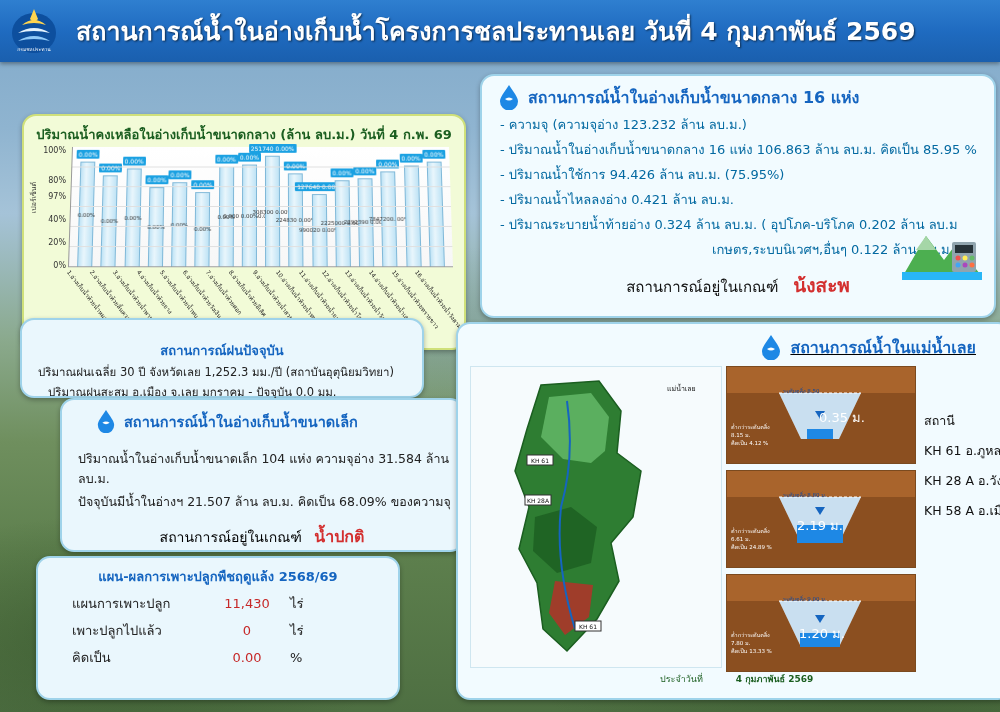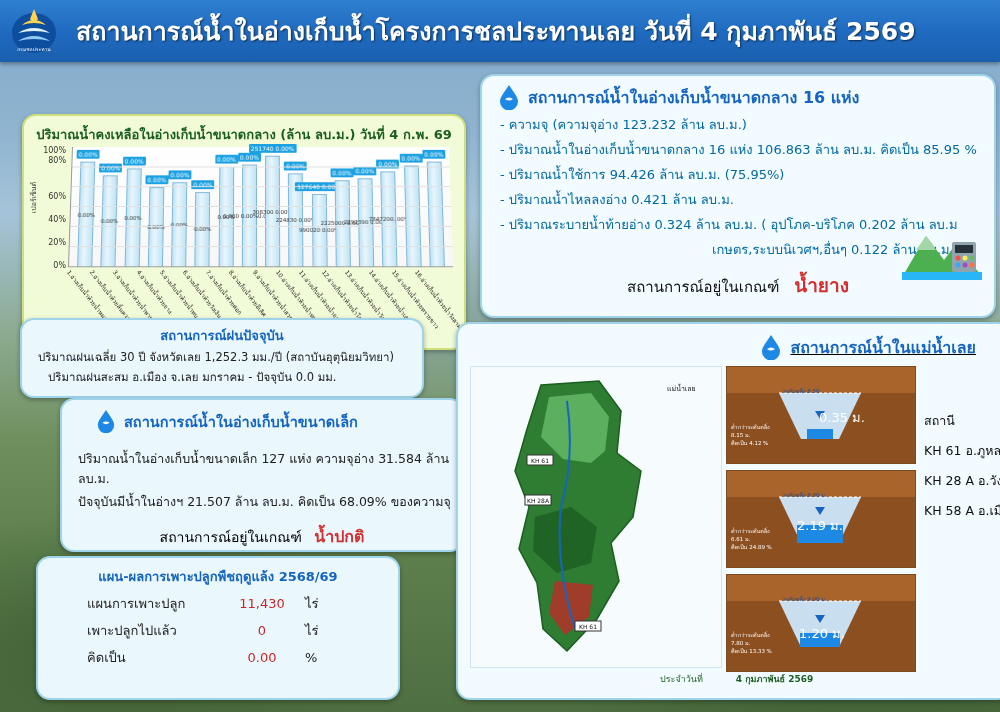--- a/index.html
+++ b/index.html
@@ -62,33 +62,33 @@
   
   #medium-card{left:480px;top:74px;width:512px;height:240px;}
   #medium-card .hd{display:flex;align-items:center;gap:8px;padding:8px 0 2px 16px;}
   #medium-card .hd .t{font-size:16px;}
   .line{font-size:13px;color:#0369a1;padding:2px 0 2px 18px;}
   .status-line{text-align:center;font-size:15px;margin-top:8px;color:#111;}
   .mountain{position:absolute;right:10px;bottom:34px;width:84px;height:62px;}
 
   
   #rain-card{left:20px;top:318px;width:400px;height:76px;}
-  #rain-card .rt{text-align:center;font-size:13px;color:#1565c0;font-weight:bold;padding-top:5px;}
+  #rain-card .rt{text-align:center;font-size:13px;color:#1565c0;font-weight:bold;padding-top:20px;}
   #rain-card .rl{font-size:11.5px;color:#222;padding:2px 0 0 16px;}
 
   
   #small-card{left:20px;top:398px;width:400px;height:150px;margin-left:40px;}
   #small-card .hd{display:flex;align-items:center;gap:8px;padding:9px 0 4px 34px;}
   #small-card .hd .t{font-size:14.5px;}
   #small-card .sl{font-size:12.5px;color:#222;padding:3px 0 0 16px;}
 
   
   #plant-card{left:36px;top:556px;width:360px;height:140px;}
   #plant-title{text-align:center;font-size:13px;color:#1565c0;font-weight:bold;padding-top:8px;}
-  .prow{display:flex;align-items:center;font-size:13px;color:#222;padding:6px 0 0 49px;}
+  .prow{display:flex;align-items:center;font-size:13px;color:#222;padding:6px 0 0 34px;}
   .prow .k{width:132px;}
   .prow .v{width:86px;text-align:center;color:#c62828;}
   .prow .u{width:40px;}
 
   
   #river-card{left:456px;top:322px;width:552px;height:374px;text-decoration:underline;}
   #river-card .hd{display:flex;align-items:center;gap:8px;justify-content:flex-end;padding:10px 34px 0 0;}
   #river-card .hd .t{font-size:16px;}
   .mapbox{position:absolute;left:12px;top:42px;width:250px;height:300px;background:#f6fbfd;border:1px solid #cfe6f0;overflow:hidden;}
   .sections{position:absolute;left:268px;top:42px;width:188px;height:300px;}
@@ -122,22 +122,22 @@
   </div>
   <div class="title thai">สถานการณ์น้ำในอ่างเก็บน้ำโครงการชลประทานเลย  วันที่ 4 กุมภาพันธ์ 2569</div>
 </div>
 
 <div class="card yellow" id="chart-card">
   <div id="chart-title" class="thai">ปริมาณน้ำคงเหลือในอ่างเก็บน้ำขนาดกลาง (ล้าน ลบ.ม.)    วันที่  4 ก.พ. 69</div>
   <div class="chart-area">
     <div class="ylabel thai">เปอร์เซ็นต์</div>
     <div class="yaxis" id="yaxis">
         <div style="top: 0px;">100%</div>
-        <div style="top: 10px;">80%</div>
-        <div style="top: 46px;">60%</div>
+        <div style="top: 30px;">80%</div>
+        <div style="top: 46px;">97%</div>
         <div style="top: 69px;">40%</div>
         <div style="top: 92px;">20%</div>
         <div style="top: 115px;">0%</div>
       </div>
     <div class="plot" id="plot">
       <div class="bars" id="bars">
           <div class="bar-wrap">
             <div class="bar-val" style="bottom: 107.84px;">0.00%</div>
             <div class="bar-lbl" style="bottom: 48.4px;">0.00%</div>
             <div class="bar" style="height: 103.84px;"></div>
@@ -264,21 +264,21 @@
     <span class="ctitle thai t">สถานการณ์น้ำในอ่างเก็บน้ำขนาดกลาง  16  แห่ง</span>
   </div>
   <div class="line thai">- ความจุ (ความจุอ่าง 123.232 ล้าน ลบ.ม.)</div>
   <div class="line thai">- ปริมาณน้ำในอ่างเก็บน้ำขนาดกลาง 16 แห่ง 106.863 ล้าน ลบ.ม. คิดเป็น 85.95  %</div>
   <div class="line thai">- ปริมาณน้ำใช้การ  94.426  ล้าน ลบ.ม.  (75.95%)</div>
   <div class="line thai">- ปริมาณน้ำไหลลงอ่าง 0.421 ล้าน ลบ.ม.</div>
   <div class="line thai">- ปริมาณระบายน้ำท้ายอ่าง 0.324 ล้าน ลบ.ม.   ( อุปโภค-บริโภค 0.202 ล้าน ลบ.ม</div>
   <div class="line thai" style="padding-left:230px;">เกษตร,ระบบนิเวศฯ,อื่นๆ 0.122 ล้าน ลบ.ม. )</div>
   <div class="status-line thai">
     <span>สถานการณ์อยู่ในเกณฑ์</span>
-    <span class="red" style="font-size:19px;font-weight:bold;margin-left:10px;">น้ำยาง</span>
+    <span class="red" style="font-size:19px;font-weight:bold;margin-left:10px;">น้งสะพ</span>
   </div>
   <div class="mountain">
     <svg width="84" height="62" viewBox="0 0 84 62">
       <path d="M4 54 L26 16 L44 40 L56 24 L80 54 Z" fill="#4caf50"></path>
       <path d="M26 16 L36 30 L16 30 Z" fill="#a5d6a7"></path>
       <rect x="2" y="52" width="80" height="8" fill="#29b6f6"></rect>
       <rect x="52" y="22" width="24" height="30" rx="2" fill="#90a4ae"></rect>
       <rect x="55" y="25" width="18" height="8" fill="#263238"></rect>
       <circle cx="58" cy="38" r="2.5" fill="#ef5350"></circle>
         <circle cx="65" cy="38" r="2.5" fill="#ffee58"></circle>
@@ -299,21 +299,21 @@
 <div class="card pale" id="small-card">
   <div class="hd">
     <span class="icon-drop">
       <svg width="20" height="24" viewBox="0 0 22 26">
           <path d="M11 1 C6 9 2 13 2 17.5 A9 9 0 0 0 20 17.5 C20 13 16 9 11 1Z" fill="#1e88e5"></path>
           <path d="M7 15 q4 -3 8 0 q-4 3 -8 0Z" fill="#fff"></path>
         </svg>
     </span>
     <span class="ctitle thai t">สถานการณ์น้ำในอ่างเก็บน้ำขนาดเล็ก</span>
   </div>
-  <div class="sl thai" style="padding-top:12px;">ปริมาณน้ำในอ่างเก็บน้ำขนาดเล็ก 127 แห่ง ความจุอ่าง 31.584 ล้าน ลบ.ม.</div>
+  <div class="sl thai" style="padding-top:12px;">ปริมาณน้ำในอ่างเก็บน้ำขนาดเล็ก 104 แห่ง ความจุอ่าง 31.584 ล้าน ลบ.ม.</div>
   <div class="sl thai">ปัจจุบันมีน้ำในอ่างฯ 21.507 ล้าน ลบ.ม. คิดเป็น 68.09% ของความจุ</div>
   <div class="thai" style="text-align:center;font-size:14px;margin-top:12px;">
     <span>สถานการณ์อยู่ในเกณฑ์</span>
     <span class="red" style="font-size:16px;font-weight:bold;margin-left:8px;">น้ำปกติ</span>
   </div>
 </div>
 
 <div class="card pale" id="plant-card">
   <div id="plant-title" class="thai">แผน-ผลการเพาะปลูกพืชฤดูแล้ง 2568/69</div>
   <div class="prow thai">

